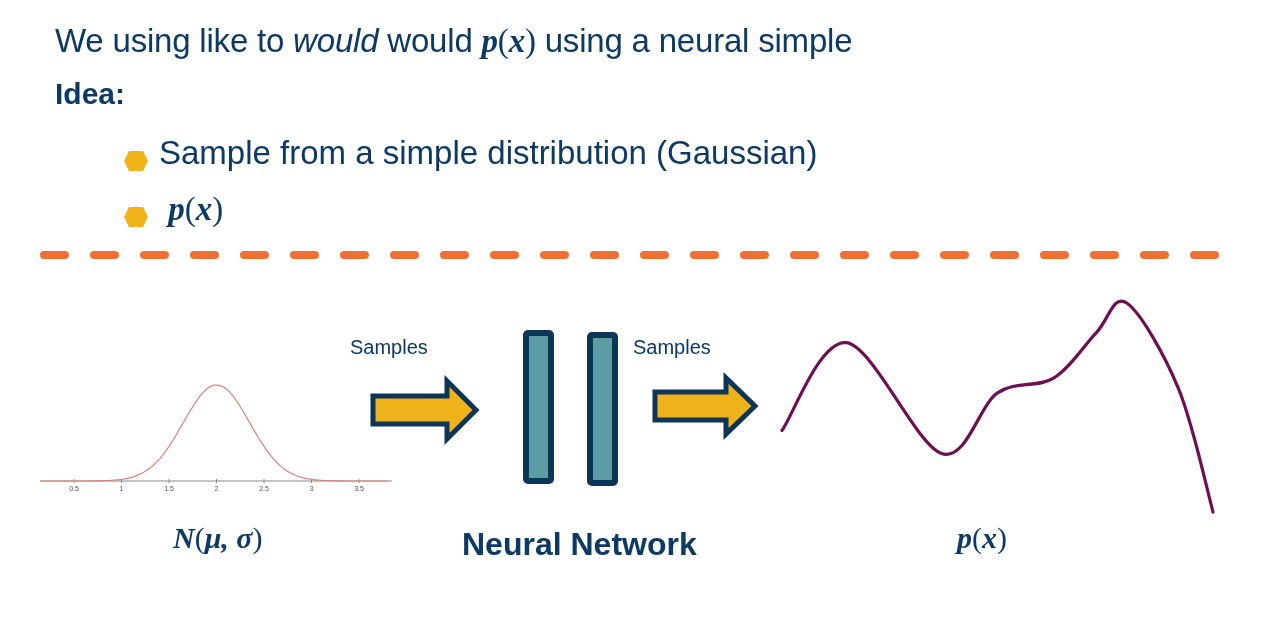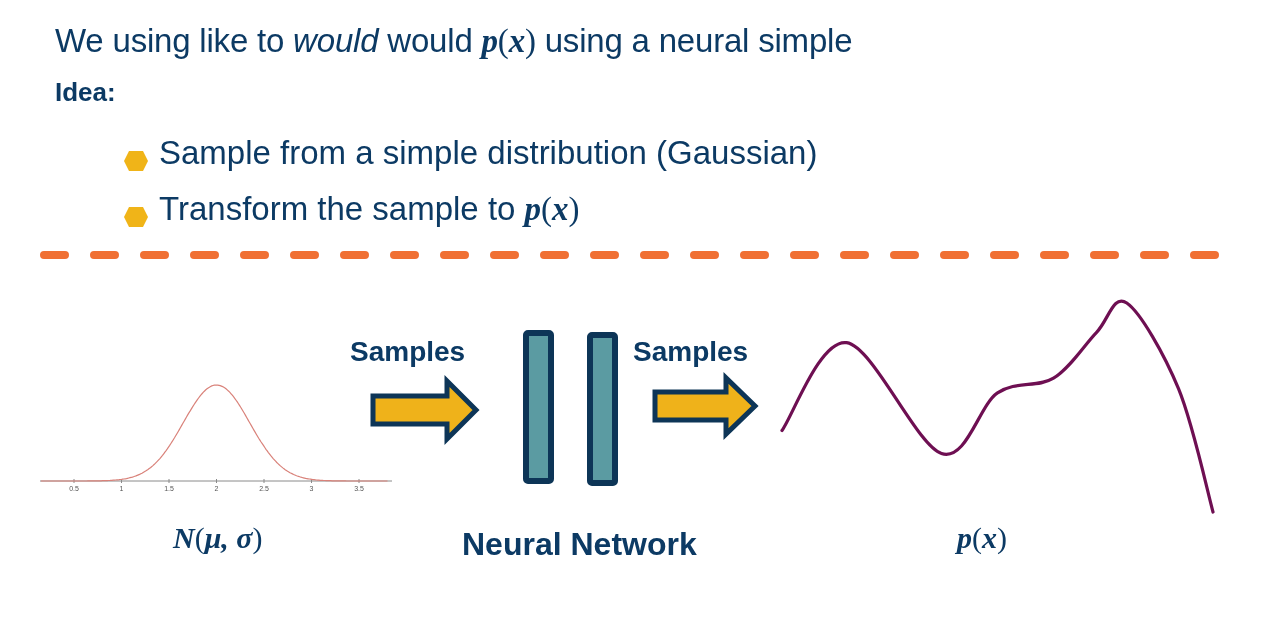--- a/index.html
+++ b/index.html
@@ -3,26 +3,26 @@
 <meta charset="utf-8">
 <style>
   html, body { margin:0; padding:0; }
   body { width:1280px; height:630px; background:#ffffff; position:relative; overflow:hidden;
          font-family:"Liberation Sans", sans-serif; color:#0c3a64; }
   .abs { position:absolute; }
   .math { font-family:Liberation Serif, serif; font-weight:bold; font-style:italic; }
   .math .paren { font-style:normal; font-weight:normal; }
   #intro { left:55px; top:22px; font-size:33px; white-space:nowrap; letter-spacing:-0.2px; }
   #intro em { font-style:italic; }
-  #idea { left:55px; top:77px; font-size:26px; font-weight:bold; }
+  #idea { left:55px; top:77px; font-size:30px; font-weight:bold; }
   .bullet { left:123px; font-size:33px; white-space:nowrap; display:flex; align-items:flex-end; }
   .hex { width:26px; height:22px; margin-right:10px; display:inline-block; }
   #b0 { top:134px; }
   #b1 { top:190px; }
-  .lbl-samples { font-size:28px; font-weight:bold; }
+  .lbl-samples { font-size:20px; font-weight:normal; }
   #samples1 { left:350px; top:336px; }
   #samples2 { left:633px; top:336px; }
   #nn-label { left:462px; top:526px; font-size:32px; font-weight:bold; }
   #gauss-label { left:145px; top:521px; font-size:30px;margin-left:28px; }
   #px-label { left:957px; top:521px; font-size:30px; }
   svg#canvas { position:absolute; left:0; top:0; }
   .tick-lbl { font-family:"Liberation Sans", sans-serif; font-size:7px; fill:#555; }
 </style>
 </head>
 <body>
@@ -37,21 +37,21 @@
   <svg class="hex" viewBox="0 0 26 22">
     <polygon points="6,1 20,1 25,11 20,21 6,21 1,11" fill="#f0b418"></polygon>
   </svg>
   <span>Sample from a simple distribution (Gaussian)</span>
 </div>
 
 <div id="b1" class="abs bullet">
   <svg class="hex" viewBox="0 0 26 22">
     <polygon points="6,1 20,1 25,11 20,21 6,21 1,11" fill="#f0b418"></polygon>
   </svg>
-  <span>Transform the sample to </span>&nbsp;<span class="math"><span>p</span><span class="paren">(</span><span>x</span><span class="paren">)</span></span>
+  &nbsp;<span class="math"><span>p</span><span class="paren">(</span><span>x</span><span class="paren">)</span></span>
 </div>
 
 <svg id="canvas" width="1280" height="630">
 
   <line id="separator" x1="44" y1="255" x2="1232" y2="255" stroke="#f07033" stroke-width="8" stroke-linecap="round" stroke-dasharray="21 29"></line>
 
   <g id="gauss-plot">
     <line x1="40" y1="481" x2="392" y2="481" stroke="#8a8a8a" stroke-width="1"></line>
     <g id="gauss-ticks">
         <line x1="74" x2="74" y1="479" y2="483" stroke="#8a8a8a"></line>

